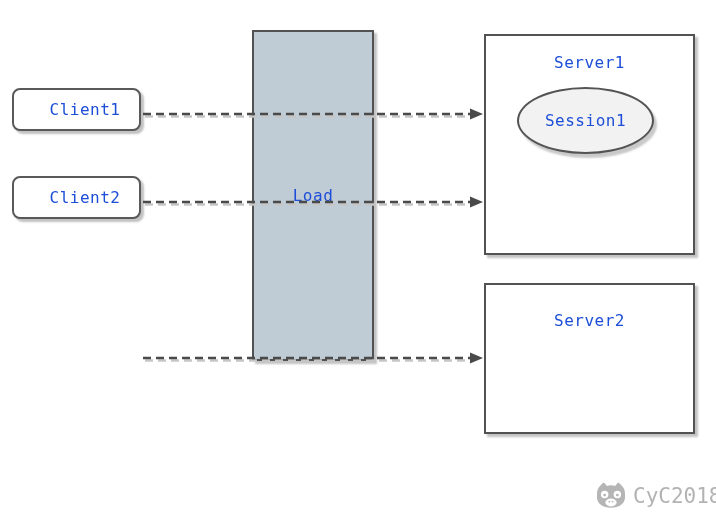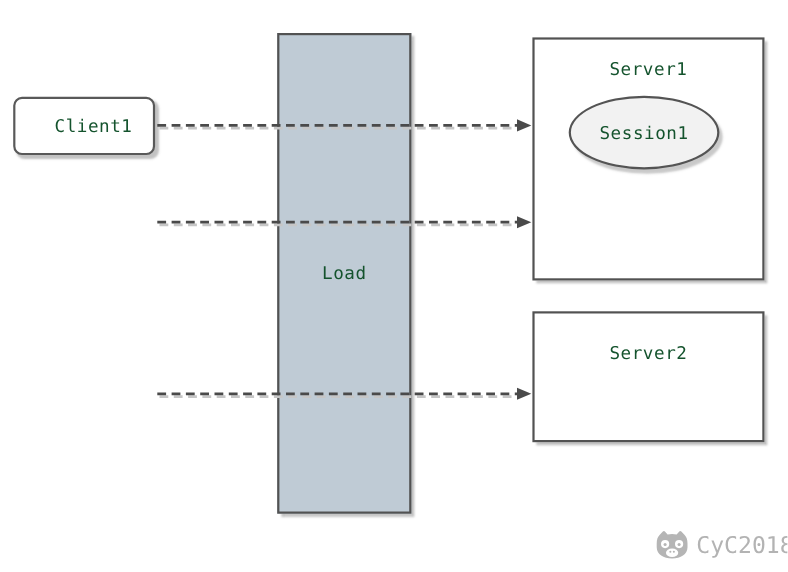--- a/index.html
+++ b/index.html
@@ -1,46 +1,46 @@
 <!DOCTYPE html>
 <html><head>
 <meta charset="utf-8">
 <style>
   html,body{margin:0;padding:0;background:#fff;}
   #canvas{
     position:relative;width:716px;height:520px;background:#ffffff;
     font-family:"DejaVu Sans Mono","Liberation Mono",monospace;
     color:#36363c;overflow:hidden;
   }
-  .node-label{letter-spacing:.5px;font-size:16px;color:#14532d;}
+  .node-label{letter-spacing:.5px;font-size:16px;color:#1d4ed8;}
   
   .client{
-    position:absolute;left:12px;width:129px;height:53px;box-sizing:border-box;
+    position:absolute;left:12px;width:129px;height:43px;box-sizing:border-box;
     background:#fff;border:2px solid #595959;border-radius:8px;
     box-shadow:3px 3px 2px rgba(120,120,120,.45);
     display:flex;align-items:center;justify-content:center;z-index:3;padding-left:17px;
   }
   .client1{top:88px}.client2{top:176px}.client3{top:332px}
   
   .lb{
-    position:absolute;left:252px;top:30px;width:122px;height:437px;box-sizing:border-box;
+    position:absolute;left:252px;top:30px;width:122px;height:331px;box-sizing:border-box;
     background:#bfcbd5;border:2px solid #525252;
     box-shadow:3px 3px 2px rgba(120,120,120,.45);
     display:flex;flex-direction:column;align-items:center;justify-content:center;
     z-index:1;text-align:center;
   }
   .lb .node-label{line-height:26px;}
   
   .server{
     position:absolute;left:484px;width:211px;box-sizing:border-box;
     background:#fff;border:2px solid #525252;
     box-shadow:3px 3px 2px rgba(120,120,120,.45);z-index:2;
   }
   .server1{top:34px;height:221px}
-  .server2{top:283px;height:119px}
+  .server2{top:283px;height:151px}
   .server-title{position:absolute;left:0;width:100%;text-align:center;}
   .server1 .server-title{top:17px}
   .server2 .server-title{top:26px}
   
   .session{
     position:absolute;left:31px;width:137px;box-sizing:border-box;
     background:#f2f2f2;border:2px solid #545454;border-radius:50%;
     box-shadow:3px 4px 2px rgba(120,120,120,.4);
     display:flex;align-items:center;justify-content:center;
   }
@@ -56,20 +56,23 @@
   }
   .watermark svg{display:block}
 </style>
 </head>
 <body>
 
 <div id="canvas">
 
   <div class="client client1">
     <span class="node-label">Client1</span>
+  </div>
+  <div class="client client2">
+    <span class="node-label">Client2</span>
   </div>
 
   <div class="lb">
     <span class="node-label">Load</span>
   </div>
 
   <div class="server server1">
     <div class="server-title node-label">Server1</div>
     <div class="session session1">
       <span class="node-label">Session1</span>

